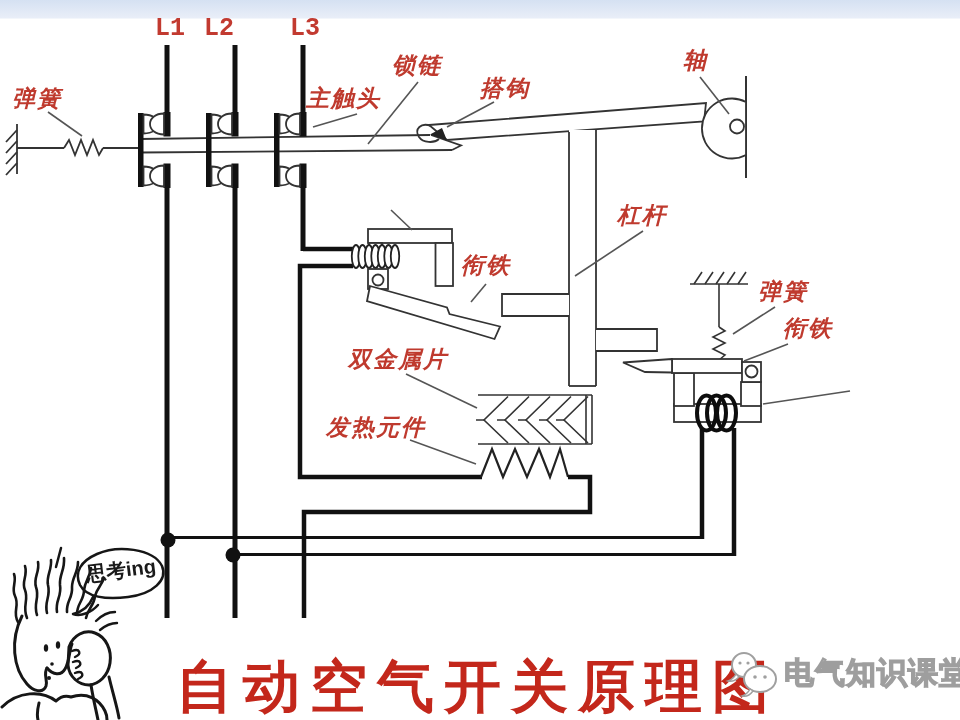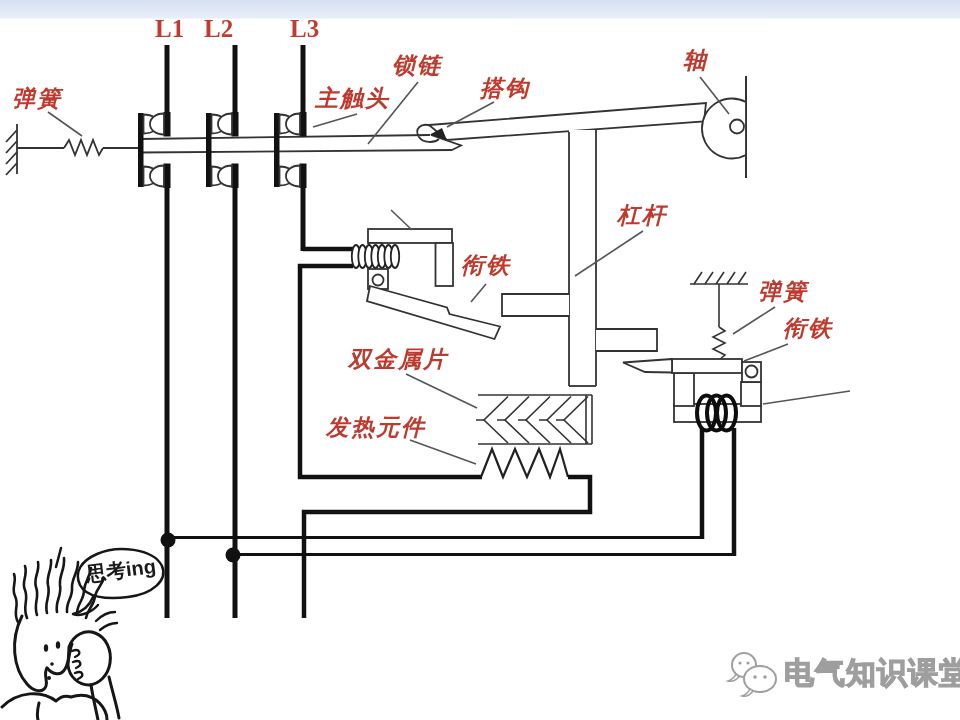--- a/index.html
+++ b/index.html
@@ -13,21 +13,21 @@
     border-bottom:1px solid #f3f6fb;
   }
   .svgwrap{position:absolute;left:0;top:0;width:960px;height:720px;}
   .lbl{
     position:absolute;color:#bf3a2e;font-weight:bold;
     font-family:"Liberation Serif",serif;
     font-size:23px;letter-spacing:2px;white-space:nowrap;line-height:1;font-style:italic;
   }
   .phase{
     position:absolute;color:#c23a30;font-weight:bold;
-    font-family:Liberation Serif, serif;
+    font-family:Liberation Mono, monospace;
     font-size:25px;letter-spacing:0;line-height:1;
   }
   .title{
     position:absolute;left:176px;top:658px;
     color:#c3271b;font-weight:bold;font-family:"Liberation Serif",serif;
     font-size:57px;letter-spacing:10px;line-height:1;white-space:nowrap;
   }
   .watermark{
     position:absolute;left:724px;top:648px;display:flex;align-items:center;gap:6px;
   }
@@ -252,33 +252,34 @@
       <path d="M39,703 C37,711 37,716 38,720"></path>
     </g>
   </svg>
   </div>
 
   <div class="phase" style="left:155px;top:16px">L1</div>
   <div class="phase" style="left:204px;top:16px">L2</div>
   <div class="phase" style="left:290px;top:16px">L3</div>
 
   <div class="lbl" style="left:12px;top:87px">弹簧</div>
-  <div class="lbl" style="left:315px;top:87px">主触头</div>
+  <div class="lbl" style="left:306px;top:87px">主触头</div>
   <div class="lbl" style="left:392px;top:54px">锁链</div>
   <div class="lbl" style="left:480px;top:77px">搭钩</div>
   <div class="lbl" style="left:683px;top:49px">轴</div>
   <div class="lbl" style="left:461px;top:254px">衔铁</div>
   <div class="lbl" style="left:617px;top:204px">杠杆</div>
   <div class="lbl" style="left:758px;top:280px">弹簧</div>
   <div class="lbl" style="left:783px;top:317px">衔铁</div>
   <div class="lbl" style="left:348px;top:348px">双金属片</div>
   <div class="lbl" style="left:326px;top:416px">发热元件</div>
 
   <div class="bubble-text">思考ing</div>
 
+  <div class="title">自动空气开关原理图</div>
 
   <div class="watermark">
     <svg width="54" height="50" viewBox="0 0 54 50">
       <g fill="#ffffff" stroke="#a0a0a0" stroke-width="2">
         <circle cx="20" cy="17" r="12"></circle>
         <path d="M12,26 C10,30 7,32 4,33 C8,34 12,32 15,29 Z" stroke-width="1.5"></path>
         <ellipse cx="36" cy="31" rx="16" ry="13"></ellipse>
         <path d="M26,41 C24,45 21,47 18,48 C22,49 26,47 29,43 Z" stroke-width="1.5"></path>
       </g>
       <g fill="#a0a0a0" stroke="none">

